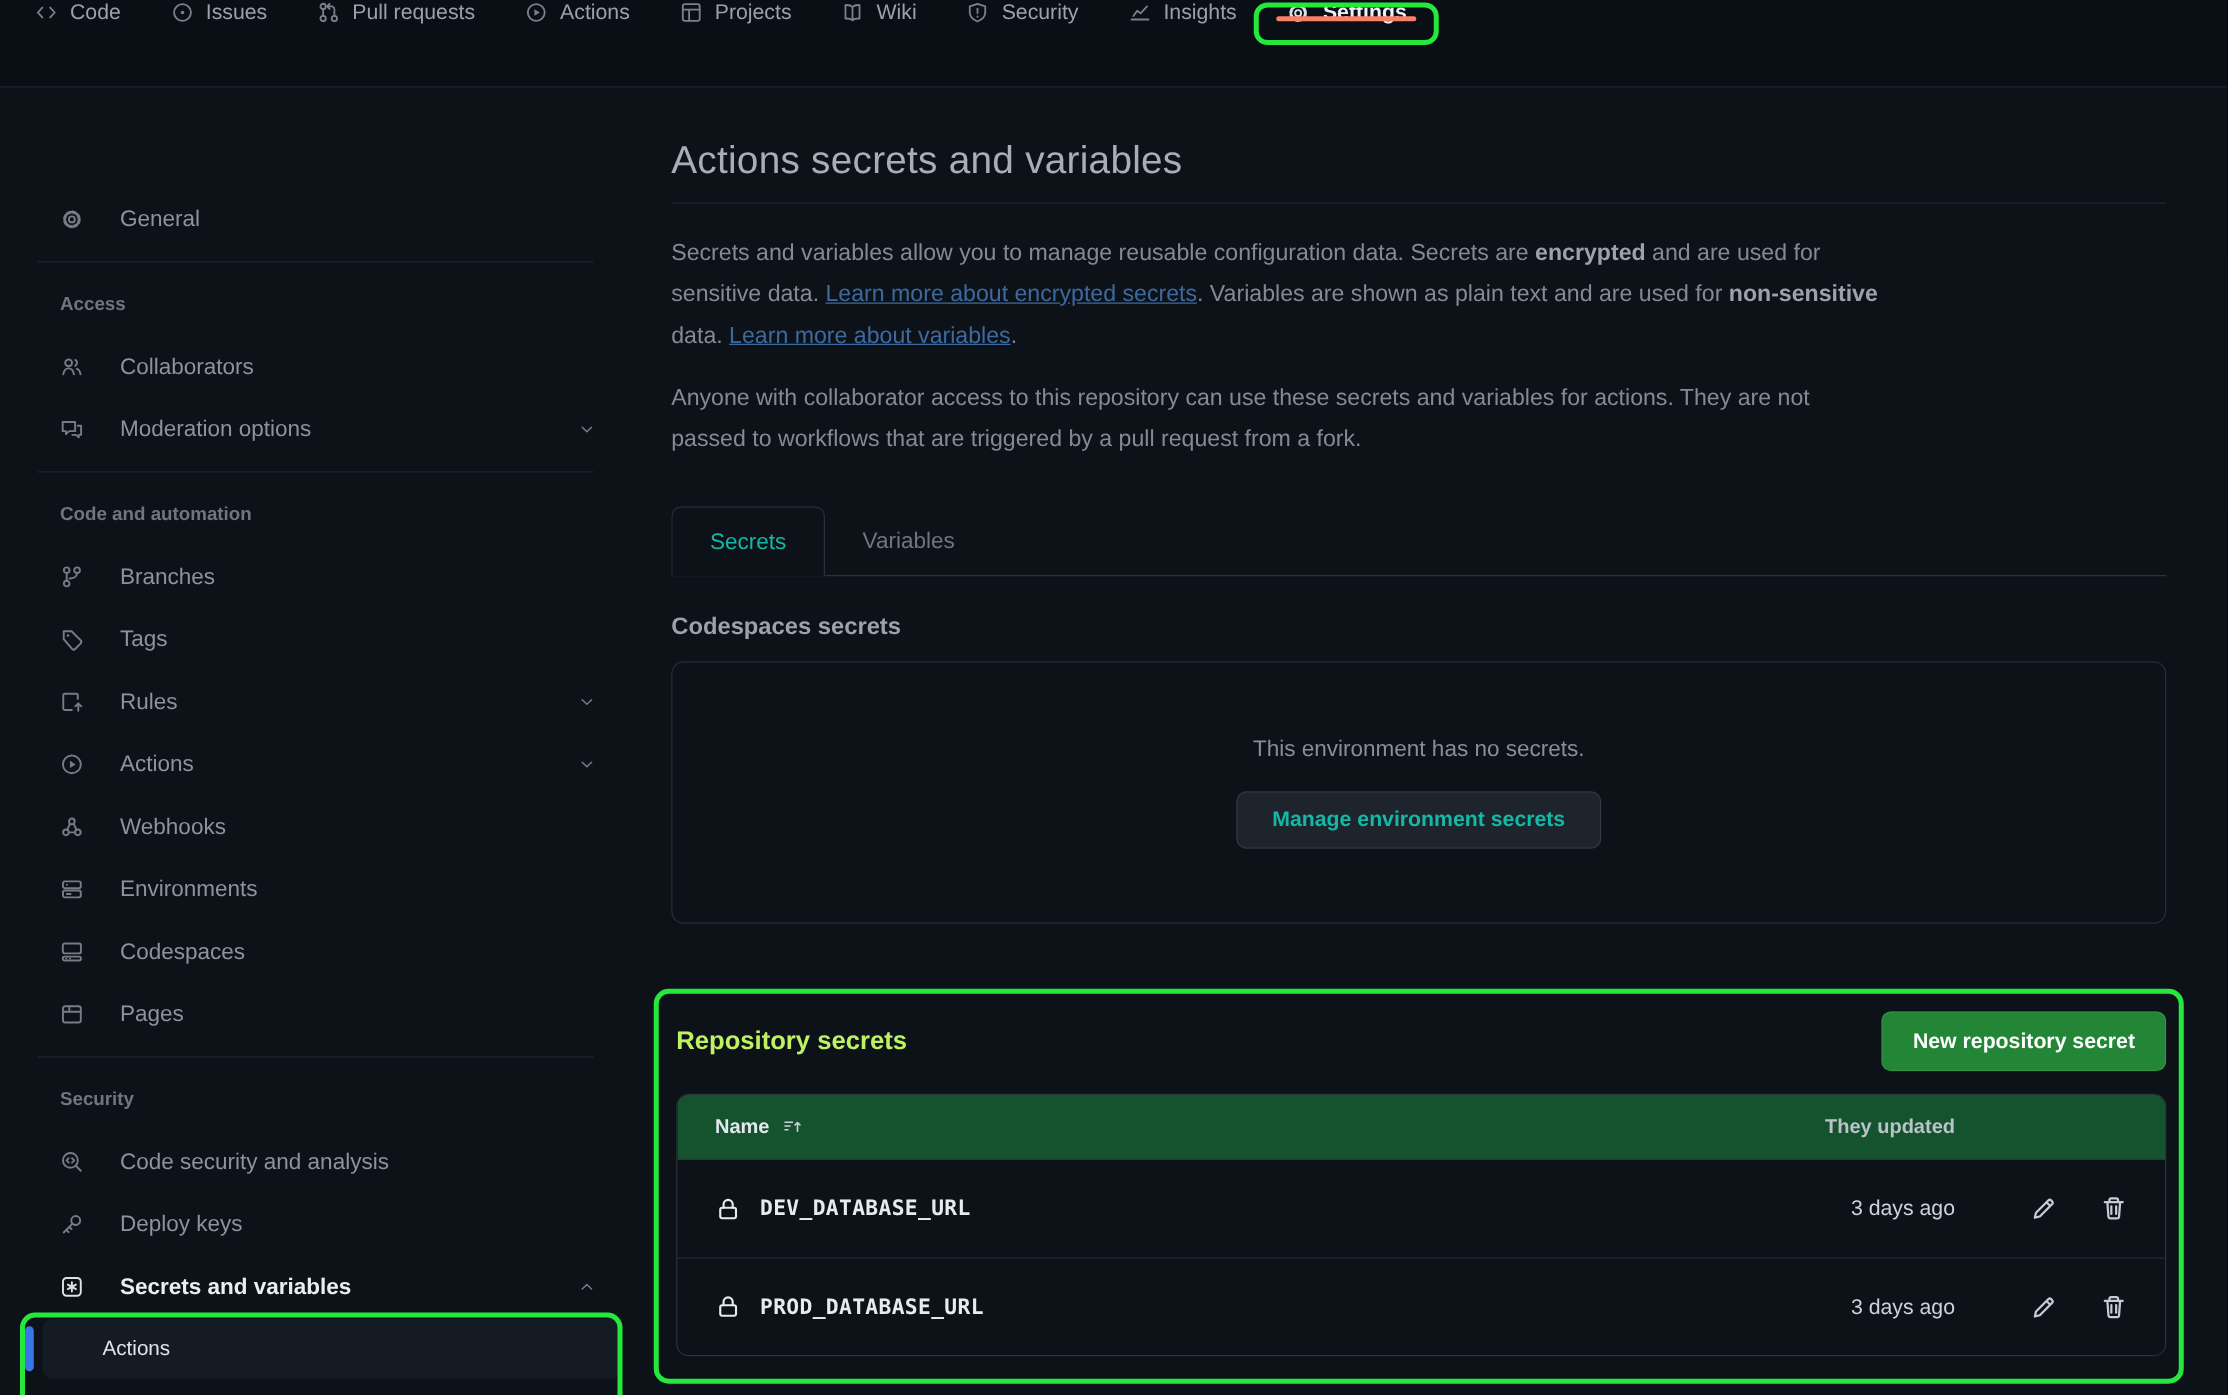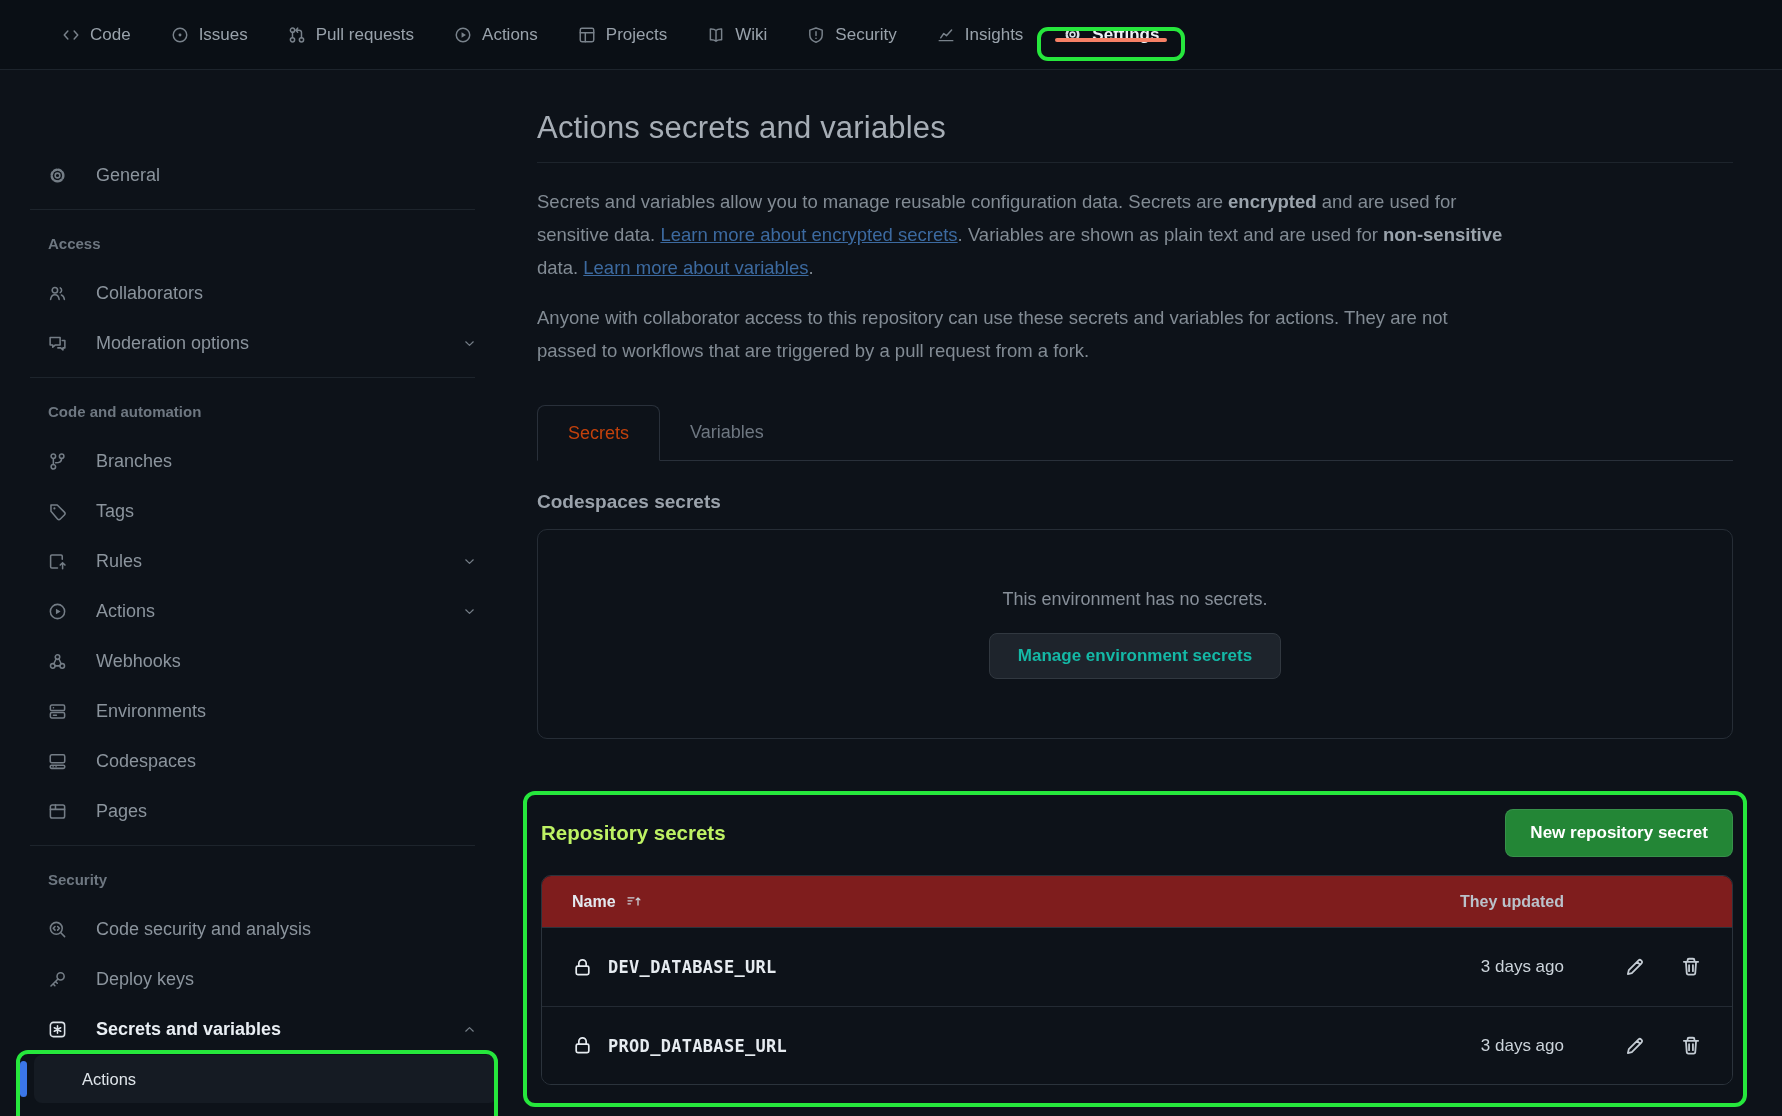--- a/index.html
+++ b/index.html
@@ -9,21 +9,21 @@
     --blue:#3b76e8;
   }
   *{box-sizing:border-box;margin:0;padding:0}
   body{font-family:"Liberation Sans","DejaVu Sans",sans-serif;background:#000;}
   #app{width:1782px;height:1116px;background:var(--bg);overflow:hidden;position:relative;}
   svg{display:block}
   .ic{stroke:currentColor;fill:none;stroke-width:1.3;stroke-linecap:round;stroke-linejoin:round}
 
   
   .topnav{height:70px;background:var(--nav-bg);border-bottom:1px solid var(--border);
-    display:flex;align-items:center;padding-left:48px;position:relative;z-index:5;}
+    display:flex;align-items:flex-start;padding-left:14px;position:relative;z-index:5;}
   .nav-item{display:flex;align-items:center;gap:10px;padding:0 14px;margin-right:12px;
     color:#99a2ab;font-size:17px;cursor:pointer;position:relative;}
   .nav-item .nico{color:#79828b}
   .nav-item.active{color:#eef2f6;font-weight:700;}
   .nav-item.active .nico{color:#d9dfe5}
   .nav-underline{position:absolute;left:6px;right:6px;bottom:3px;height:4px;border-radius:3px;background:var(--orange);}
   .nav-annotation{position:absolute;top:2px;bottom:-16px;left:-12px;right:-12px;
     border:4px solid var(--green);border-radius:11px;pointer-events:none;}
 
   
@@ -51,40 +51,40 @@
   .page-title{font-size:31px;font-weight:500;color:#a7aeb6;letter-spacing:.2px;}
   .title-rule{border:none;border-top:1px solid var(--border);margin:16px 0 22px 0;}
   .intro{font-size:18.5px;line-height:33px;color:var(--dim);}
   .intro b{color:#9aa3ac;font-weight:700}
   .intro a{color:var(--link);text-decoration:underline;cursor:pointer;}
   .intro.second{margin-top:17px;}
 
   .tabstrip{margin-top:37px;display:flex;align-items:flex-end;border-bottom:1px solid var(--box-border);}
   .tab{height:56px;display:flex;align-items:center;padding:0 30px;font-size:18px;color:var(--dimmer);cursor:pointer;}
   .tab.active{border:1px solid var(--box-border);border-bottom:1px solid var(--bg);
-    border-radius:8px 8px 0 0;margin-bottom:-1px;background:var(--bg);color:#c2410c;}
+    border-radius:8px 8px 0 0;margin-bottom:-1px;background:var(--bg);color:#14b8a6;}
 
   .section-heading{margin-top:30px;font-size:19px;font-weight:700;color:#9aa2ab;}
   .env-box{margin-top:16px;height:210px;border:1px solid #262d36;border-radius:10px;
     display:flex;flex-direction:column;align-items:center;justify-content:center;}
   .env-empty{font-size:18px;color:#878f99;}
   .btn-secondary{margin-top:23px;height:46px;padding:0 28px;background:#1e242c;border:1px solid #313840;
     border-radius:8px;color:#14b8a6;font-size:17px;font-weight:600;cursor:pointer;
     font-family:"Liberation Sans",sans-serif;}
 
   .repo-annotation{margin:52px -14px 0 -14px;border:4px solid var(--green);border-radius:12px;
     padding:14px 10px 18px 14px;}
   .repo-header{display:flex;align-items:center;justify-content:space-between;height:48px;}
   .repo-heading{font-size:20.5px;font-weight:700;color:#bef264;}
   .btn-primary{height:48px;padding:0 24px;background:var(--btn-green);border:1px solid rgba(240,246,252,.1);
     border-radius:8px;color:#ffffff;font-size:17px;font-weight:600;cursor:pointer;
     font-family:"Liberation Sans",sans-serif;}
 
   .secrets-table{margin-top:18px;border:1px solid #2b333c;border-radius:10px;overflow:hidden;}
-  .t-head{height:52px;background:#7f1d1d;border-bottom:1px solid #2b333c;position:relative;
+  .t-head{height:52px;background:#14532d;border-bottom:1px solid #2b333c;position:relative;
     display:flex;align-items:center;padding:0 30px;}
   .t-name-label{font-size:16px;font-weight:700;color:#e3e9ef;display:flex;align-items:center;gap:10px;cursor:pointer;}
   .t-updated-label{position:absolute;right:168px;font-size:16px;font-weight:700;color:#bac2ca;}
   .t-row{height:78px;display:flex;align-items:center;padding:0 30px;position:relative;background:var(--bg);}
   .t-row + .t-row{border-top:1px solid #232a33;}
   .secret-name{display:flex;align-items:center;gap:15px;color:#ccd3da;}
   .secret-name span{font-family:"DejaVu Sans Mono","Liberation Mono",monospace;
     font-size:17px;font-weight:600;color:#e6ebf0;letter-spacing:.3px;}
   .row-updated{position:absolute;right:168px;font-size:17px;color:#ccd4db;}
   .row-action{position:absolute;color:#c4ccd4;cursor:pointer;}

